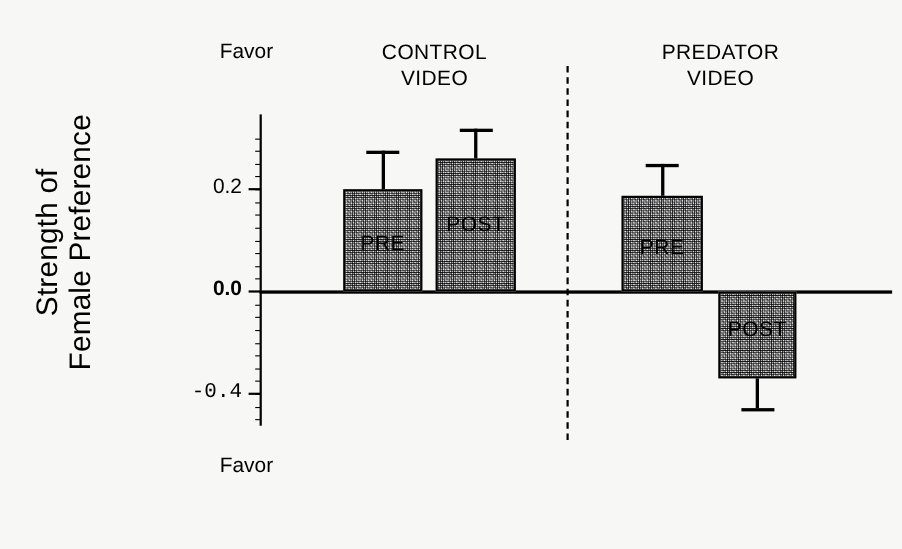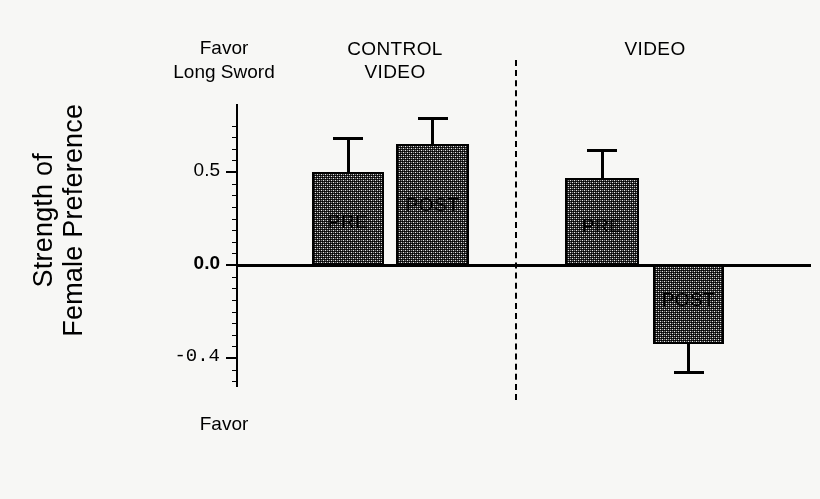--- a/index.html
+++ b/index.html
@@ -130,41 +130,41 @@
 
 <div class="figure">
 
   <div class="ytitle">
     <div>Strength of</div>
     <div>Female Preference</div>
   </div>
 
   <div class="anchor anchor-top">
     <div>Favor</div>
-    <div>Long Sword</div>
   </div>
 
   <div class="anchor anchor-bottom">
     <div>Favor</div>
   </div>
 
   <div class="panel-head head-control">
     <div>CONTROL</div>
     <div>VIDEO</div>
   </div>
   <div class="panel-head head-predator">
+    <div>PREDATOR</div>
     <div>VIDEO</div>
   </div>
 
   <div class="axis-v"></div>
   <div class="axis-h"></div>
 
   <div id="tick-layer">
       <div class="tick" style="top: 171px;"></div>
-      <div class="ticklabel" style="top: 159px; left: 158px;">0.5</div>
+      <div class="ticklabel" style="top: 159px; left: 158px;">0.2</div>
       <div class="tick" style="top: 264px;"></div>
       <div class="ticklabel" style="top: 252px; left: 158px; font-weight: bold;">0.0</div>
       <div class="tick" style="top: 357px;"></div>
       <div class="ticklabel" style="top: 345px; left: 158px; font-family: Liberation Mono, monospace;">-0.4</div>
     </div>
   <div id="minor-tick-layer">
       <div class="minor-tick" style="top: 381.25px;"></div>
       <div class="minor-tick" style="top: 369.625px;"></div>
       <div class="minor-tick" style="top: 358px;"></div>
       <div class="minor-tick" style="top: 346.375px;"></div>

